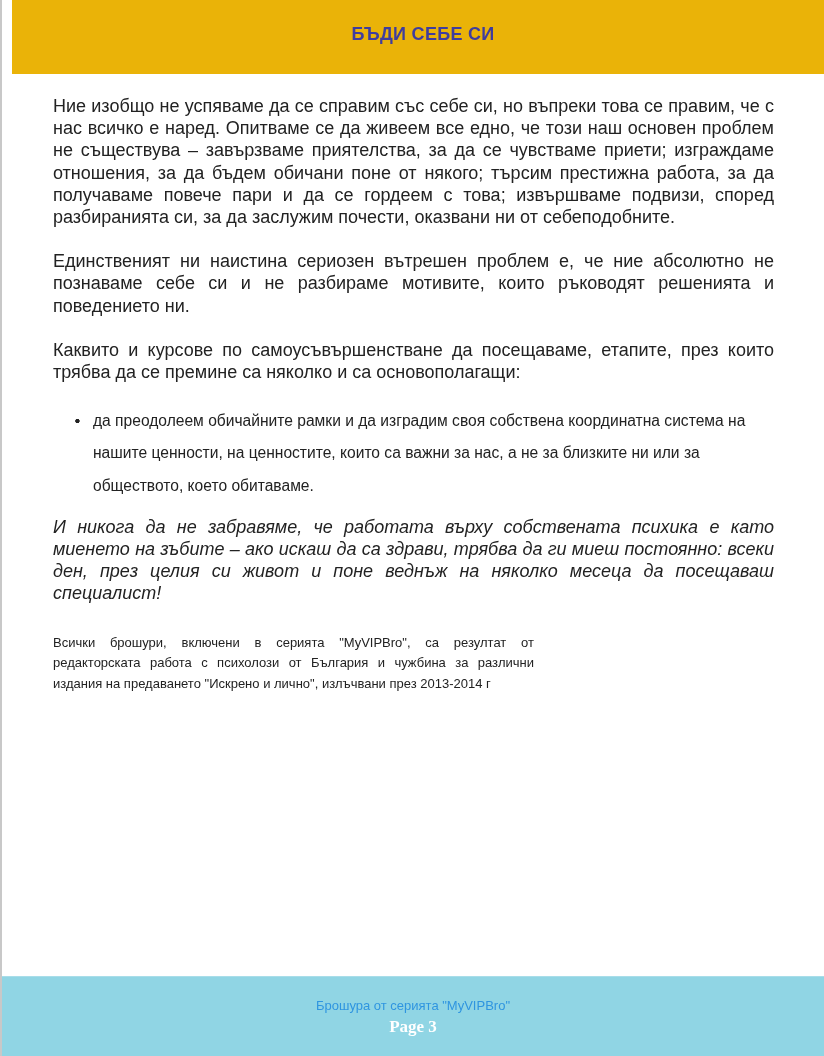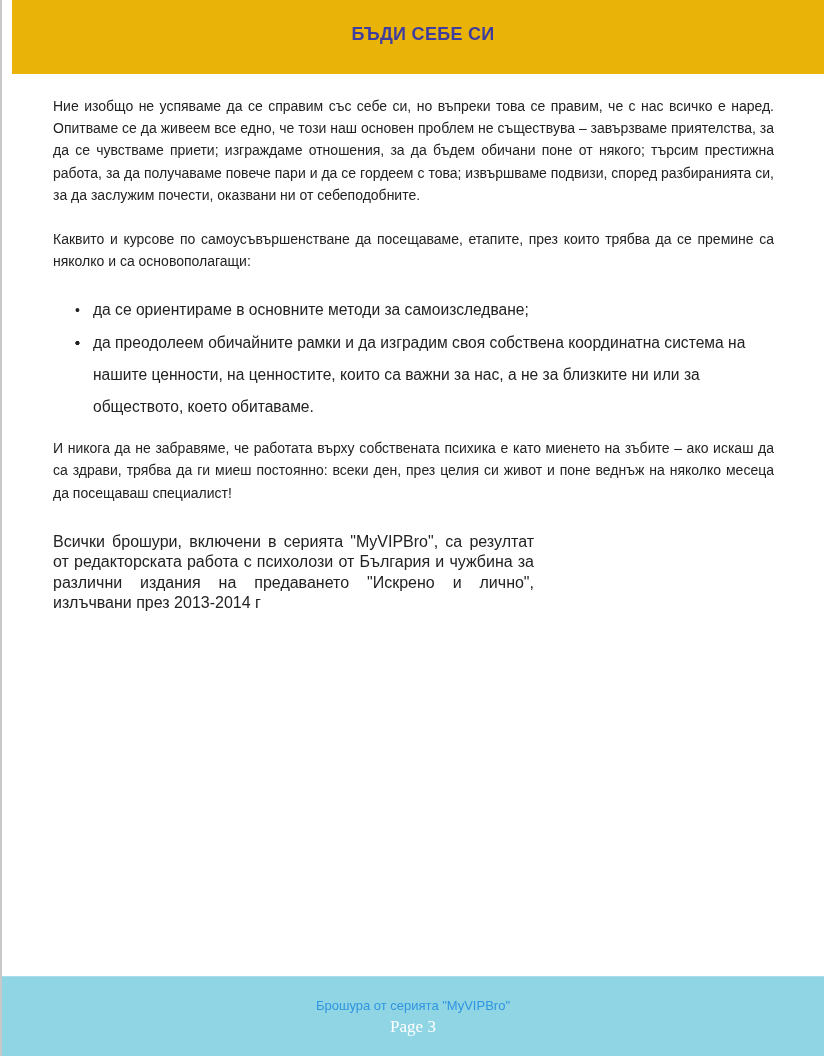--- a/index.html
+++ b/index.html
@@ -19,72 +19,72 @@
     display: flex; align-items: center; justify-content: center;
   }
   .header-title {
     color: #3f3d9e; font-size: 18px; font-weight: bold; letter-spacing: 0.3px;
     margin-top: -6px;
   }
   .content {
     position: absolute; left: 53px; top: 95px; width: 721px;
   }
   .para {
-    margin: 0 0 22px 0; font-size: 14px; line-height: 22.2px;
+    margin: 0 0 22px 0; font-size: 18px; line-height: 22.2px;
     text-align: justify; color: #222;
   }
   .para.p2 { margin-bottom: 24px; }
   .para.p4 { }
   ul.bullets {
     margin: 0 0 14px 0; padding: 0 0 0 40px; list-style: none;
   }
   ul.bullets li {
     position: relative; font-size: 15.6px; line-height: 32.2px; color: #222;
     margin-bottom: 0;
   }
   ul.bullets li .bullet {
     position: absolute; left: -18px; top: 0; font-size: 14px;
   }
-  .para.closing { margin-top: 0; margin-bottom: 28px; }
+  .para.closing { margin-top: 0; margin-bottom: 28px; font-style: italic; }
   .note {
-    width: 481px; font-size: 16px; line-height: 20.5px; text-align: justify;
+    width: 481px; font-size: 13px; line-height: 20.5px; text-align: justify;
     color: #222; margin: 0;
   }
   .footer {
     position: absolute; left: 2px; top: 976px; width: 822px; height: 80px;
     background: #90d5e4;
     border-top: 1px solid #a8dde9;
   }
   .footer-series {
     position: absolute; left: 0; width: 100%; top: 21px; text-align: center;
     font-size: 13px; color: #2f95e0;
   }
   .footer-page {
     position: absolute; left: 0; width: 100%; top: 40px; text-align: center;
     font-family: "Liberation Serif", "DejaVu Serif", serif;
-    font-size: 17px; color: #ffffff; font-weight: normal;
+    font-size: 17px; color: #ffffff; font-weight: bold;
   }
 </style>
 </head>
 <body>
 
 <div class="left-edge"></div>
 
 <div class="header">
   <div class="header-title">БЪДИ СЕБЕ СИ</div>
 </div>
 
 <div class="content">
   <p class="para p1">Ние изобщо не успяваме да се справим със себе си, но въпреки това се правим, че с нас всичко е наред. Опитваме се да живеем все едно, че този наш основен проблем не съществува – завързваме приятелства, за да се чувстваме приети; изграждаме отношения, за да бъдем обичани поне от някого; търсим престижна работа, за да получаваме повече пари и да се гордеем с това; извършваме подвизи, според разбиранията си, за да заслужим почести, оказвани ни от себеподобните.</p>
+  <p class="para p3">Единственият ни наистина сериозен вътрешен проблем е, че ние абсолютно не познаваме себе си и не разбираме мотивите, които ръководят решенията и поведението ни.</p>
   <p class="para p4">Каквито и курсове по самоусъвършенстване да посещаваме, етапите, през които трябва да се премине са няколко и са основополагащи:</p>
 
   <ul class="bullets">
     <li>
       <span class="bullet">•</span>
-      <span>да се ориентираме в основните методи за самоизследване;</span>
     </li>
     <li>
       <span class="bullet">•</span>
     </li>
     <li>
       <span class="bullet">•</span>
     </li>
     <li>
       <span class="bullet">•</span>
       <span>да преодолеем обичайните рамки и да изградим своя собствена координатна система на нашите ценности, на ценностите, които са важни за нас, а не за близките ни или за обществото, което обитаваме.</span>

